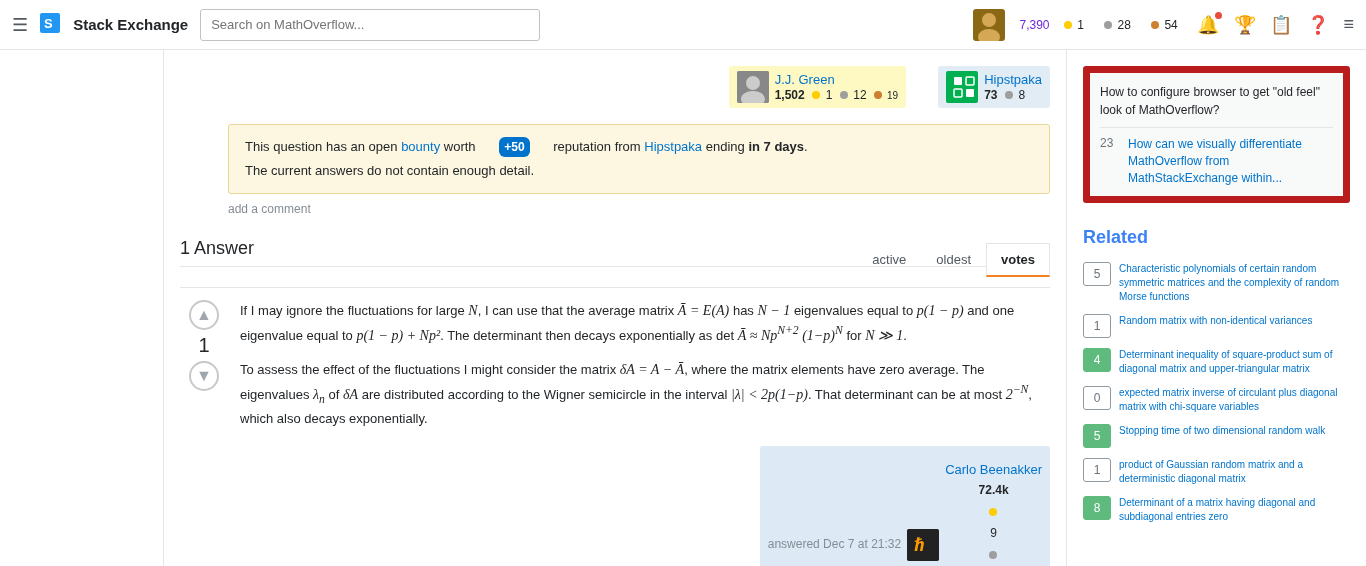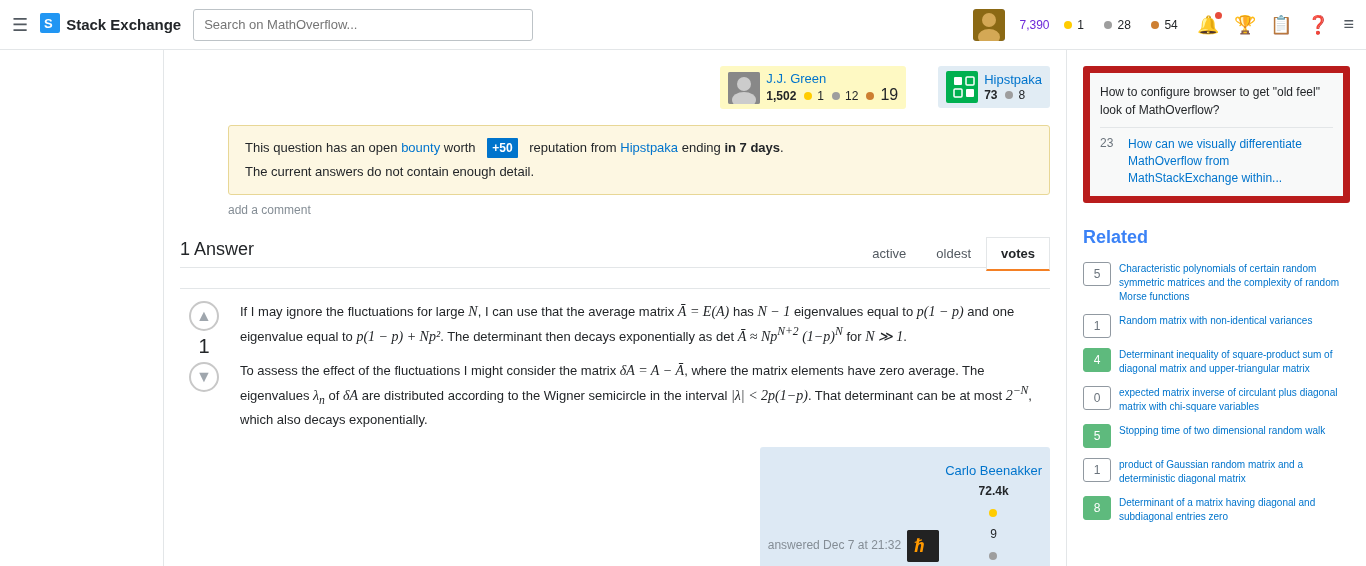--- a/index.html
+++ b/index.html
@@ -14,21 +14,21 @@
       padding: 0 12px;
       height: 50px;
       position: fixed;
       top: 0; left: 0; right: 0;
       z-index: 100;
     }
     .header-left { display: flex; align-items: center; gap: 12px; }
     .hamburger { cursor: pointer; font-size: 18px; color: #525960; }
     .logo-area { display: flex; align-items: center; gap: 6px; cursor: pointer; }
     .logo-icon { color: #2196f3; font-size: 16px; font-weight: bold; }
-    .logo-text { font-size: 15px; color: #232629; font-weight: bold; }
+    .logo-text { font-size: 15px; color: #232629; font-weight: bold; margin-left: 7px; }
     .search-box {
       width: 340px;
       height: 32px;
       border: 1px solid #bdc3c7;
       border-radius: 3px;
       padding: 0 10px;
       font-size: 13px;
       color: #777;
       background: #fff;
       outline: none;
@@ -92,21 +92,21 @@
     }
     .sort-tabs { display: flex; gap: 0; }
     .sort-tab {
       padding: 8px 14px;
       font-size: 13px;
       color: #525960;
       cursor: pointer;
       border: 1px solid transparent;
       border-bottom: none;
       position: relative;
-      top: 4px;
+      top: 11px;
     }
     .sort-tab.active-tab {
       border: 1px solid #e3e6e8;
       border-bottom: 2px solid #f48024;
       background: #fff;
       color: #232629;
       font-weight: bold;
     }
 
     
@@ -120,22 +120,22 @@
       line-height: 1.5;
     }
     .bounty-notice a { color: #0074cc; text-decoration: none; }
     .bounty-badge {
       display: inline-block;
       background: #0074cc;
       color: #fff;
       font-weight: bold;
       font-size: 12px;
       padding: 1px 5px;
-      border-radius: 1px;
-      margin: 0 8px;
+      border-radius: 6px;
+      margin: 0 20px;
     }
     .bounty-notice strong { font-weight: bold; }
     .bounty-detail { color: #232629; margin-top: 4px; font-size: 13px; }
 
     .add-comment-link {
       color: #848d95;
       font-size: 12px;
       cursor: pointer;
       margin: 6px 0 0 48px;
       display: block;
@@ -361,21 +361,21 @@
               <circle cx="16" cy="12" r="7" fill="#ccc"></circle>
               <ellipse cx="16" cy="28" rx="12" ry="8" fill="#ccc"></ellipse>
             </svg>
         </div>
         <div>
           <a class="user-name-link">J.J. Green</a>
           <div>
             <span class="user-rep">1,502</span>
             <span class="badge-dot badge-gold" style="margin-left:4px"></span><span style="font-size:12px"> 1</span>
             <span class="badge-dot badge-silver" style="margin-left:4px"></span><span style="font-size:12px"> 12</span>
-            <span class="badge-dot badge-bronze" style="margin-left:4px"></span><span style="font-size:16px"> 19</span>
+            <span class="badge-dot badge-bronze" style="margin-left:4px"></span><span style="font-size:10px"> 19</span>
           </div>
         </div>
       </div>
       <div style="width:16px"></div>
       <div class="user-card" style="background:#e1ecf4;">
         <div class="user-avatar-green">
           <svg width="32" height="32">
               <rect width="32" height="32" fill="#00b050" rx="2"></rect>
               <rect x="6" y="6" width="8" height="8" fill="#fff" rx="1"></rect>
               <rect x="18" y="6" width="8" height="8" fill="#00b050" stroke="#fff" stroke-width="1.5" rx="1"></rect>

